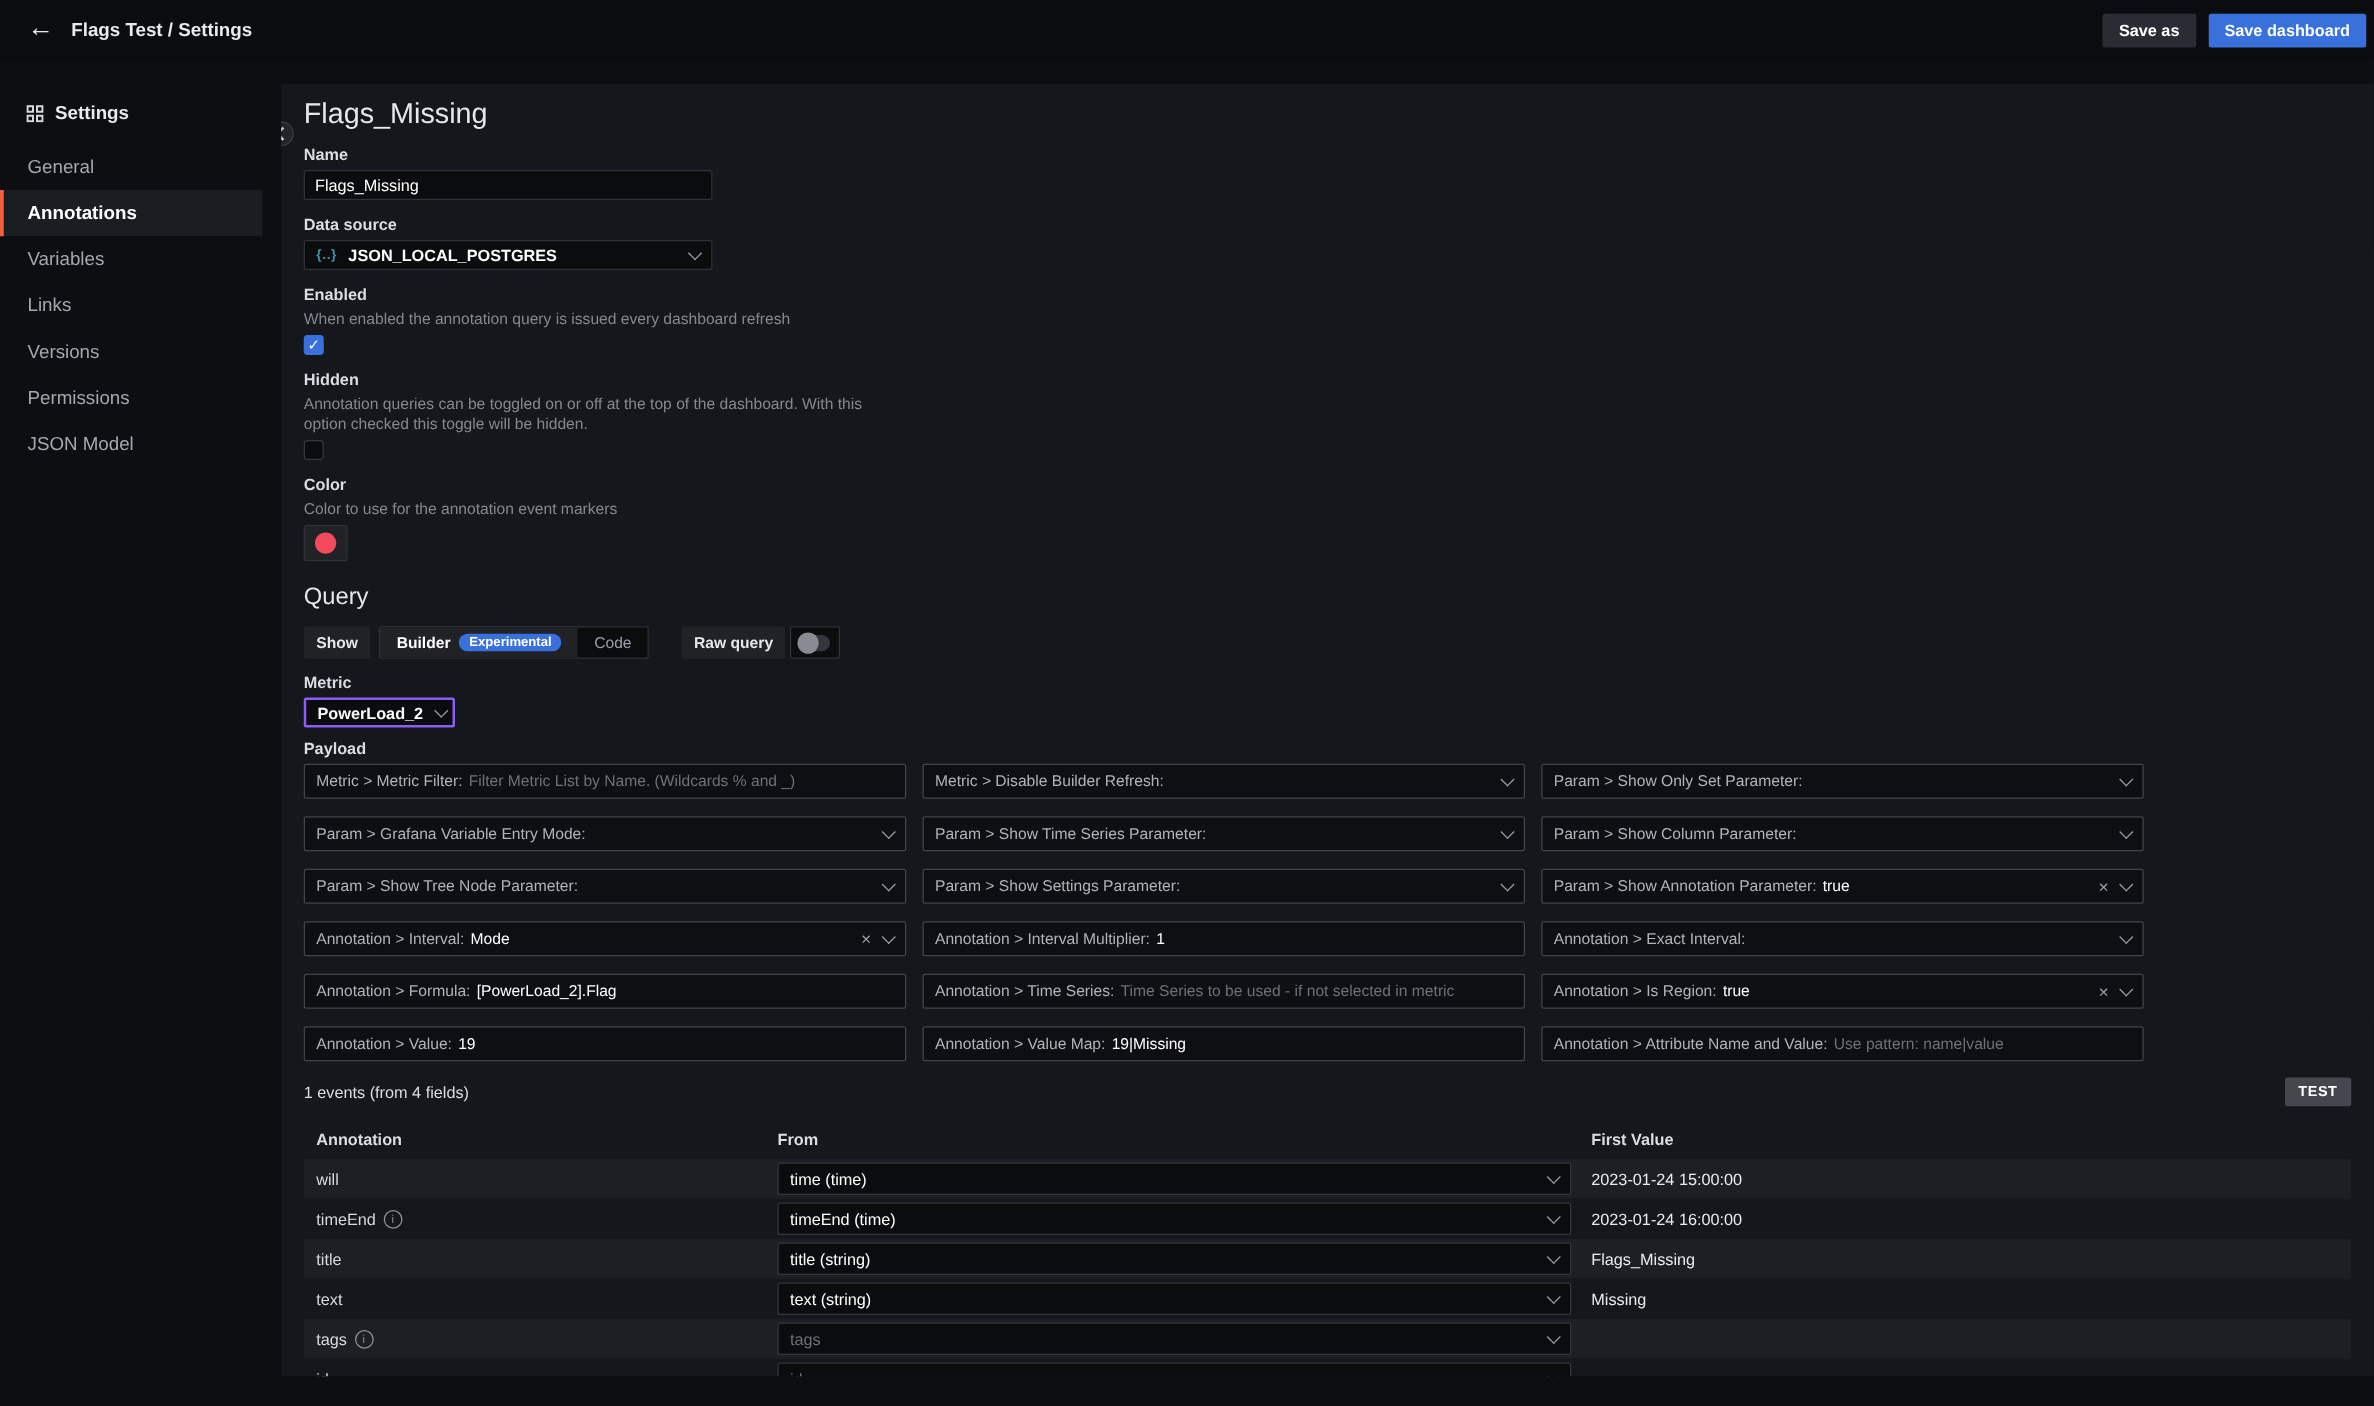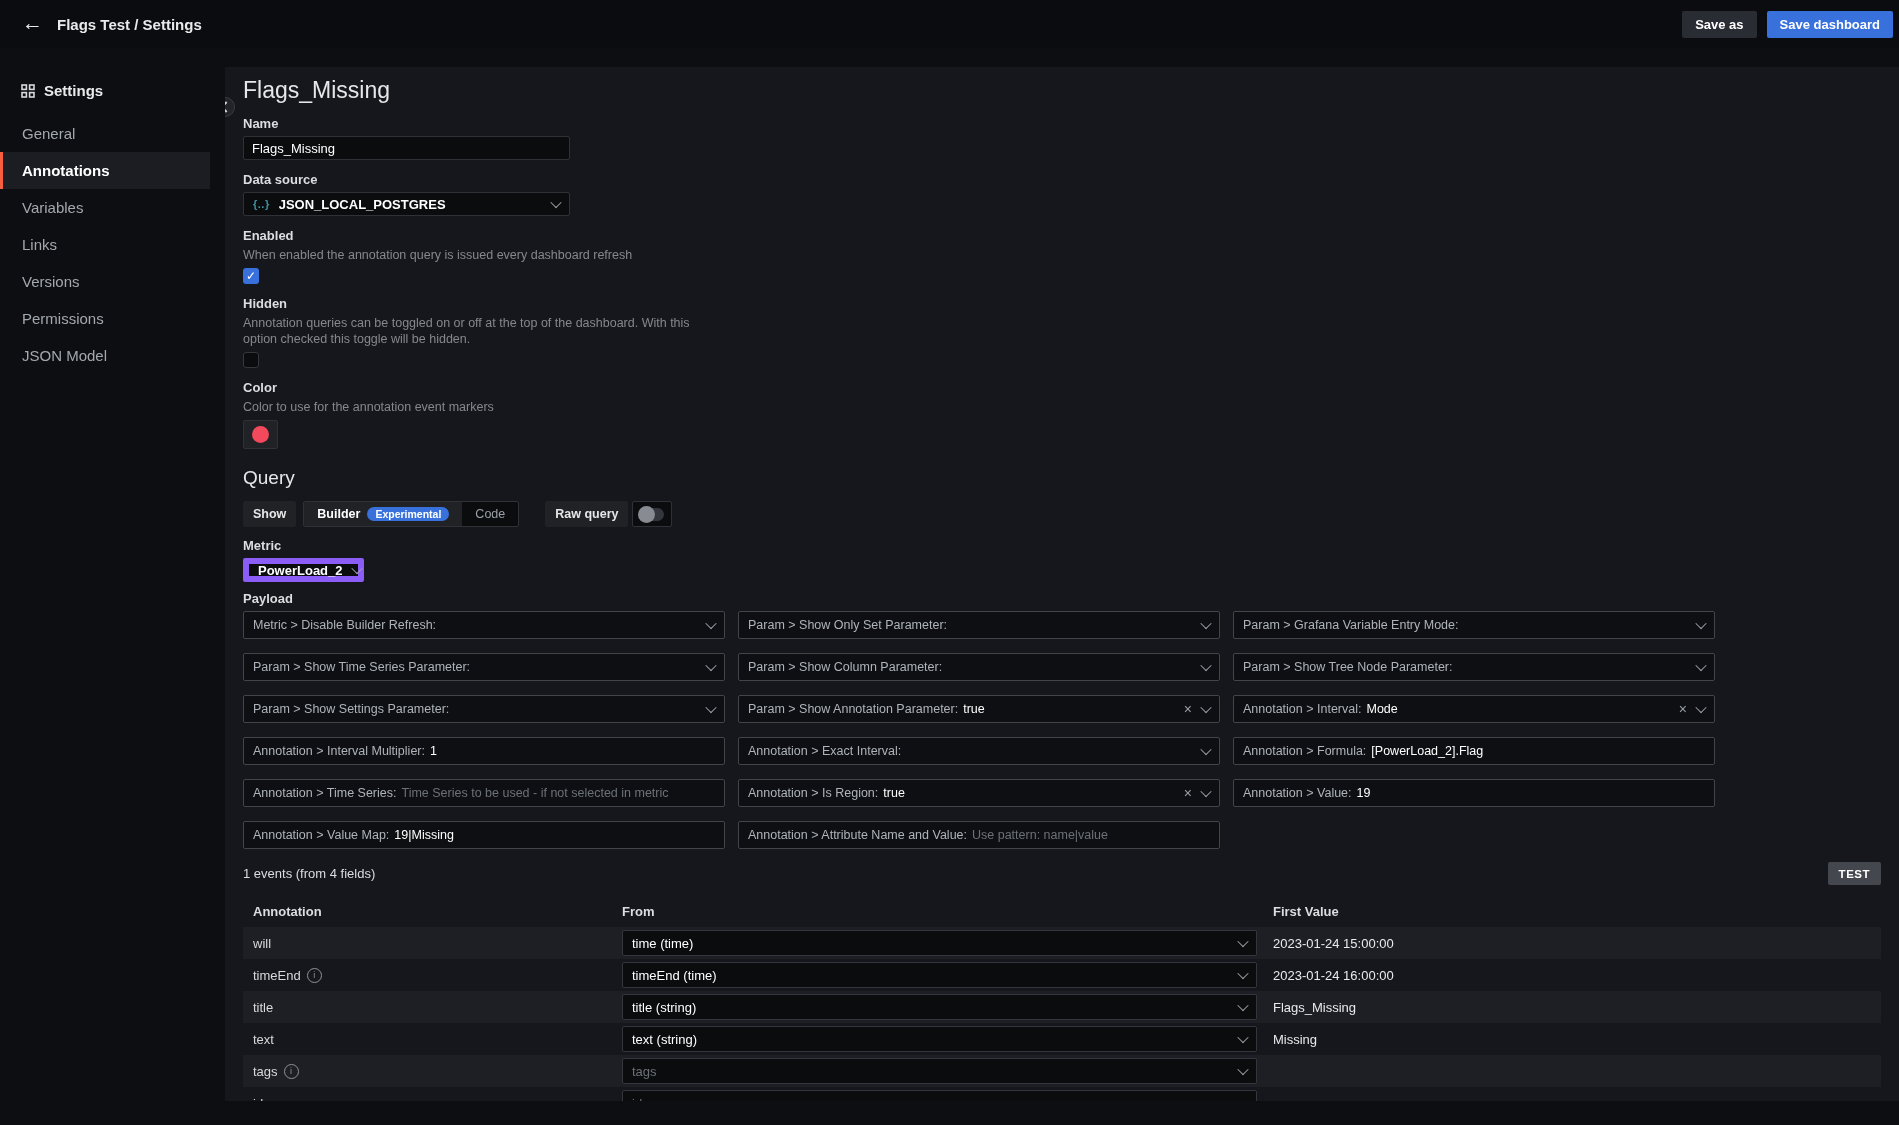--- a/index.html
+++ b/index.html
@@ -58,21 +58,21 @@
              height:26px;margin-left:7px;box-sizing:border-box;overflow:hidden}
   .seg{display:flex;align-items:center;padding:0 13px;font-size:12.5px;color:#9aa0a7;cursor:pointer}
   .seg.sel{background:#202226;color:#fff;font-weight:700}
   .badge{background:#3871dc;color:#fff;font-size:10.5px;font-weight:700;border-radius:8px;
          padding:2px 8px;margin-left:7px;line-height:1}
   .rawq{margin-left:26px}
   .toggle{width:40px;height:26px;border:1px solid #2f3136;background:#0b0c0e;border-radius:2px;margin-left:4px;
           display:flex;align-items:center;justify-content:center;cursor:pointer;box-sizing:border-box}
   .track{width:24px;height:13px;border-radius:7px;background:#33363c;position:relative}
   .knob{position:absolute;left:-2px;top:-2px;width:17px;height:17px;border-radius:50%;background:#888c92}
-  .metric-dd{width:121px;height:24px;background:#0b0c0e;border:6px solid #8b5cf6;border-radius:2px;
+  .metric-dd{width:121px;height:24px;background:#0b0c0e;border:2px solid #8b5cf6;border-radius:2px;
              display:flex;align-items:center;gap:10px;padding:0 9px;box-sizing:border-box;cursor:pointer;margin-bottom:9px}
   .metric-dd .val{color:#fff;font-weight:600}
   
   .payload-grid{display:grid;grid-template-columns:repeat(3,482px);gap:14px 13px;margin-top:2px}
   .pfield{display:flex;align-items:center;height:28px;background:#0e0f13;border:1px solid #414449;
           border-radius:2px;padding:0 9px;box-sizing:border-box;font-size:12.5px;cursor:text}
   .plabel{color:#aeb4ba;margin-right:5px;white-space:nowrap}
   .pvalue{color:#fff;white-space:nowrap}
   .pplace{color:#6c7178;white-space:nowrap;overflow:hidden;text-overflow:ellipsis}
   .clear{color:#9aa0a7;font-size:14px;margin-right:10px;cursor:pointer;line-height:1}
@@ -195,20 +195,25 @@
 
       <div class="field-label">Metric</div>
       <div class="metric-dd">
         <span class="val">PowerLoad_2</span>
         <span class="chev"></span>
       </div>
 
       <div class="field-label">Payload</div>
       <div class="payload-grid">
           <div class="pfield">
+            <span class="plabel">Metric &gt; Metric Filter:</span>
+            <span class="pplace">Filter Metric List by Name. (Wildcards % and _)</span>
+            <span class="flex1"></span>
+          </div>
+          <div class="pfield">
             <span class="plabel">Metric &gt; Disable Builder Refresh:</span>
             <span class="flex1"></span>
             <span class="chev"></span>
           </div>
           <div class="pfield">
             <span class="plabel">Param &gt; Show Only Set Parameter:</span>
             <span class="flex1"></span>
             <span class="chev"></span>
           </div>
           <div class="pfield">

